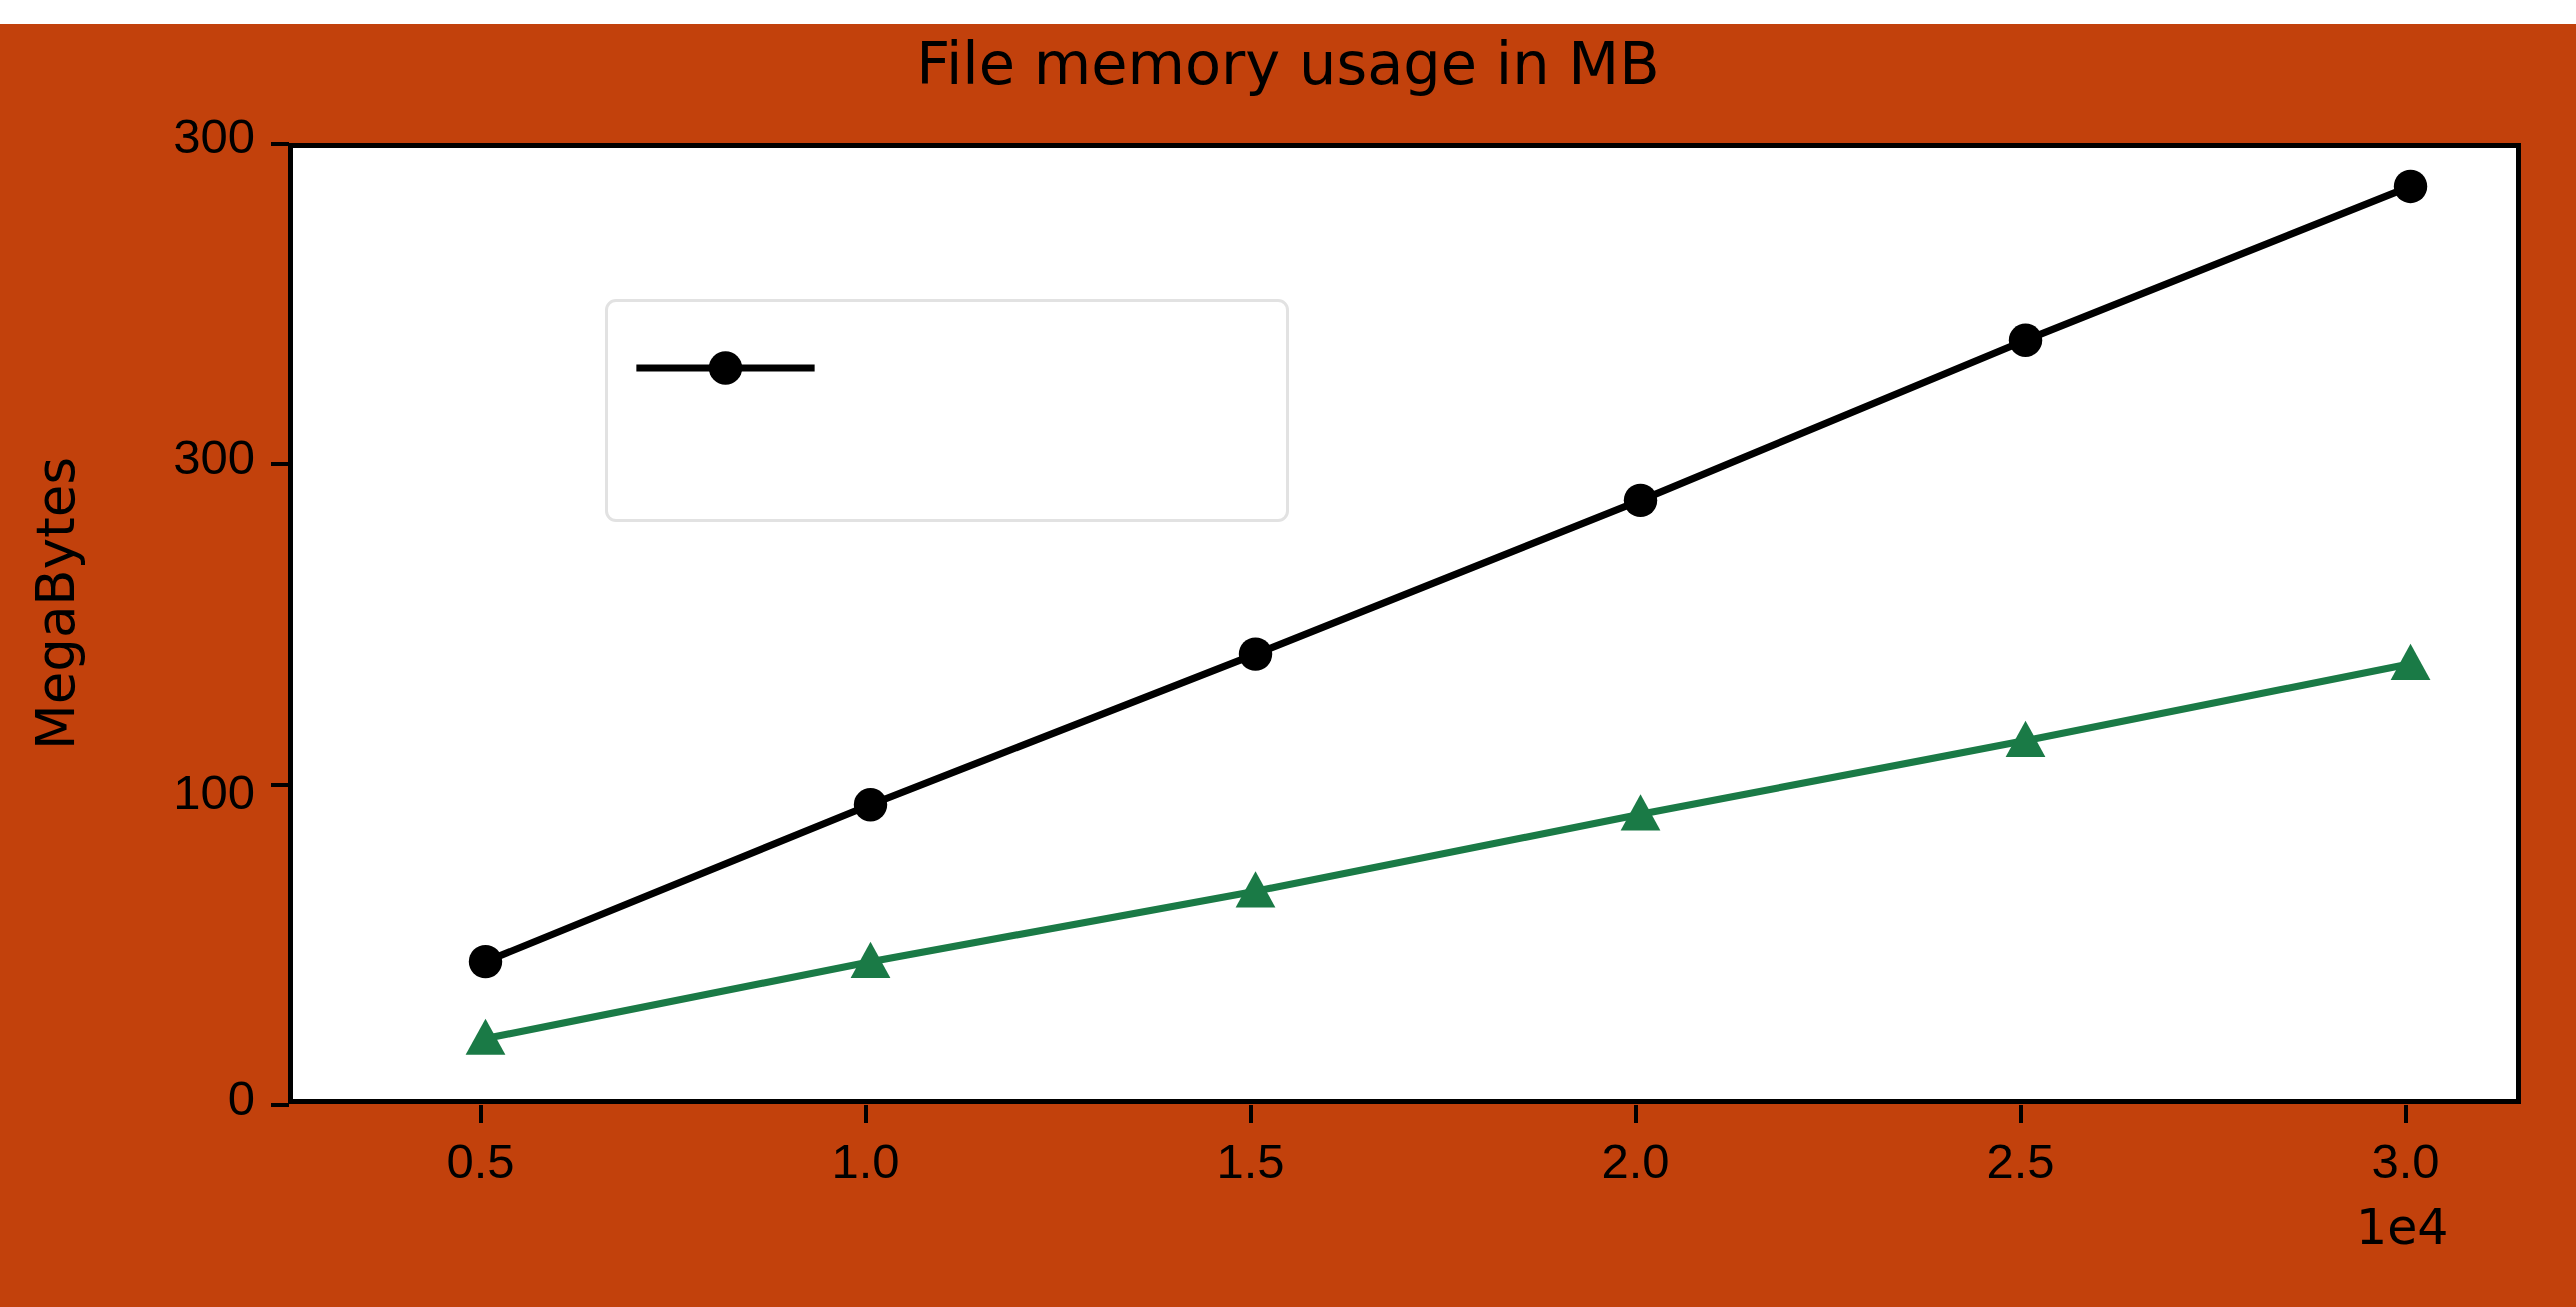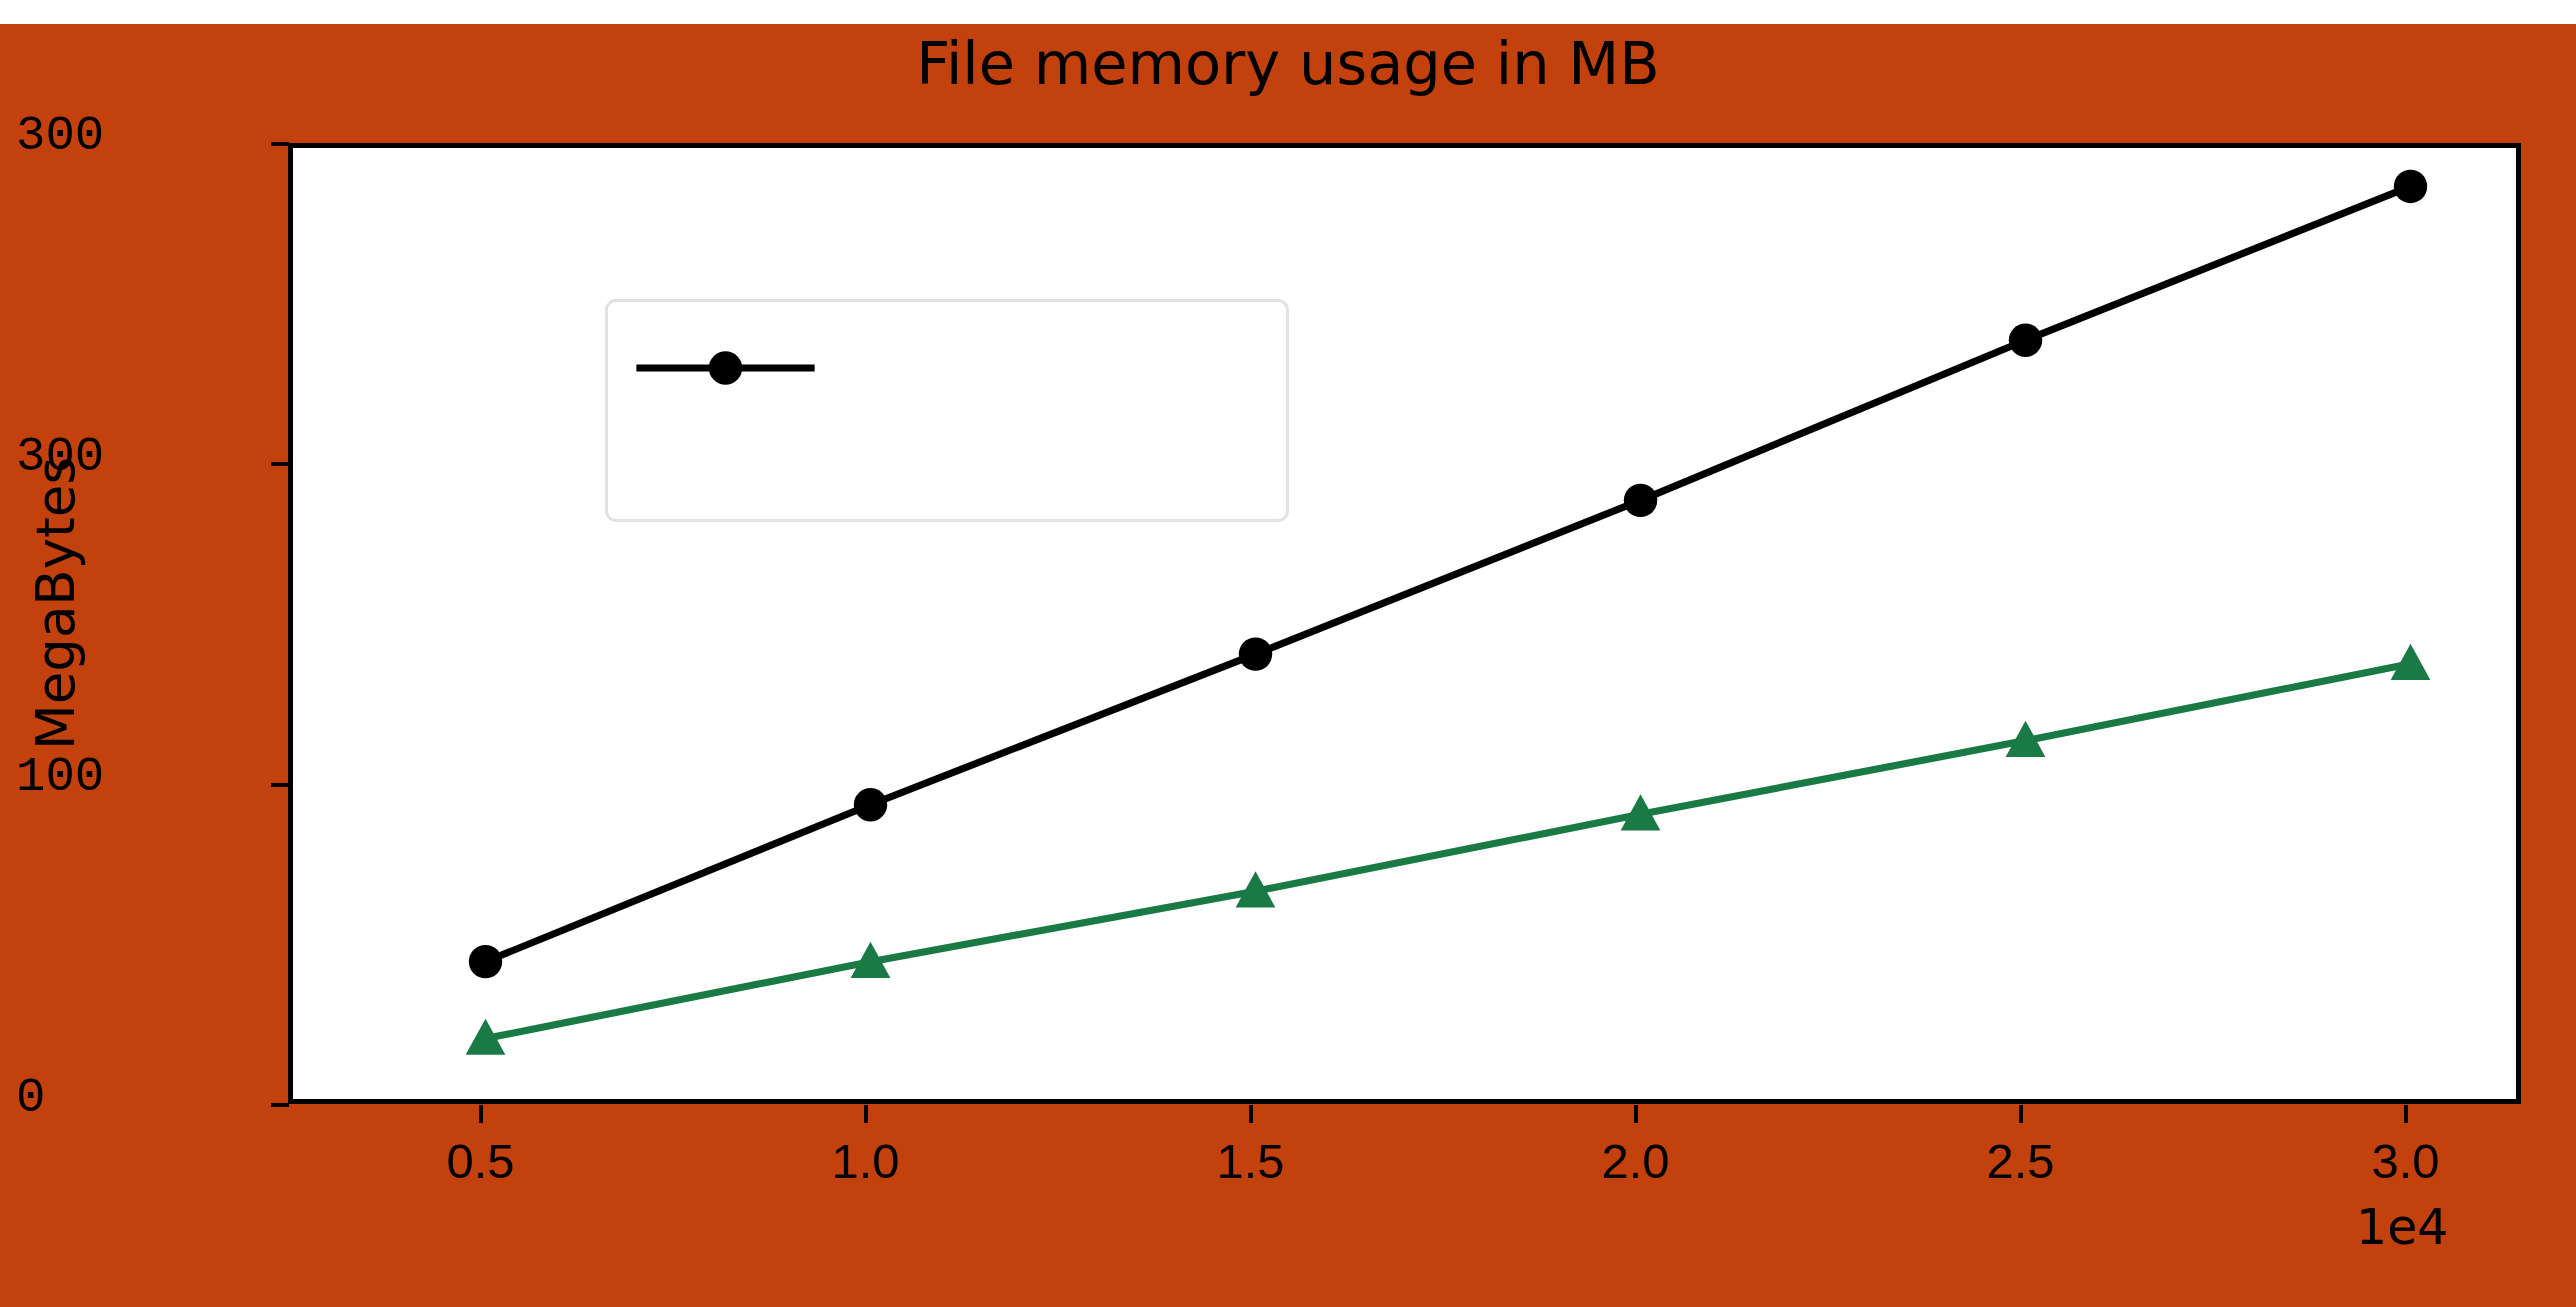--- a/index.html
+++ b/index.html
@@ -24,22 +24,22 @@
 
   
   .xtick{position:absolute; width:4px; height:17.5px; background:#000;}
   .ytick{position:absolute; width:17.5px; height:4px; background:#000;}
 
   .xticklabel{
     position:absolute; font-size:49px; color:#000; text-align:center;
     width:191px; font-family:Liberation Sans, sans-serif;
   }
   .yticklabel{
-    position:absolute; font-size:49px; color:#000; 
-    width:239px; font-family:Liberation Mono, monospace;
+    position:absolute; font-size:49px; color:#000; text-align:right;
+    width:239px; font-family:Liberation Sans, sans-serif;
   }
 
   #xlabel{
     position:absolute; left:288px; top:1174px; width:2233px;
     text-align:center; font-size:53px; color:#000;
     font-family:"DejaVu Sans",sans-serif;
   }
   #xoffset{
     position:absolute; left:2356px; top:1175px; width:207px;
     text-align:left; font-size:49px; color:#000;
@@ -123,21 +123,21 @@
   <div id="labels-x">
       <div class="xticklabel" style="left: 385px; top: 1109px;">0.5</div>
       <div class="xticklabel" style="left: 770px; top: 1109px;">1.0</div>
       <div class="xticklabel" style="left: 1155px; top: 1109px;">1.5</div>
       <div class="xticklabel" style="left: 1540px; top: 1109px;">2.0</div>
       <div class="xticklabel" style="left: 1925px; top: 1109px;">2.5</div>
       <div class="xticklabel" style="left: 2310px; top: 1109px;">3.0</div>
     </div>
   <div id="labels-y">
       <div class="yticklabel" style="left: 16px; top: 1046px;">0</div>
-      <div class="yticklabel" style="left: 16px; top: 725px;">100</div>
+      <div class="yticklabel" style="left: 16px; top: 740px;">100</div>
       <div class="yticklabel" style="left: 16px; top: 405px;">300</div>
       <div class="yticklabel" style="left: 16px; top: 84px;">300</div>
     </div>
 
   <div id="xoffset">1e4</div>
   <div id="ylabel">MegaBytes</div>
 
 </div>
 
 

